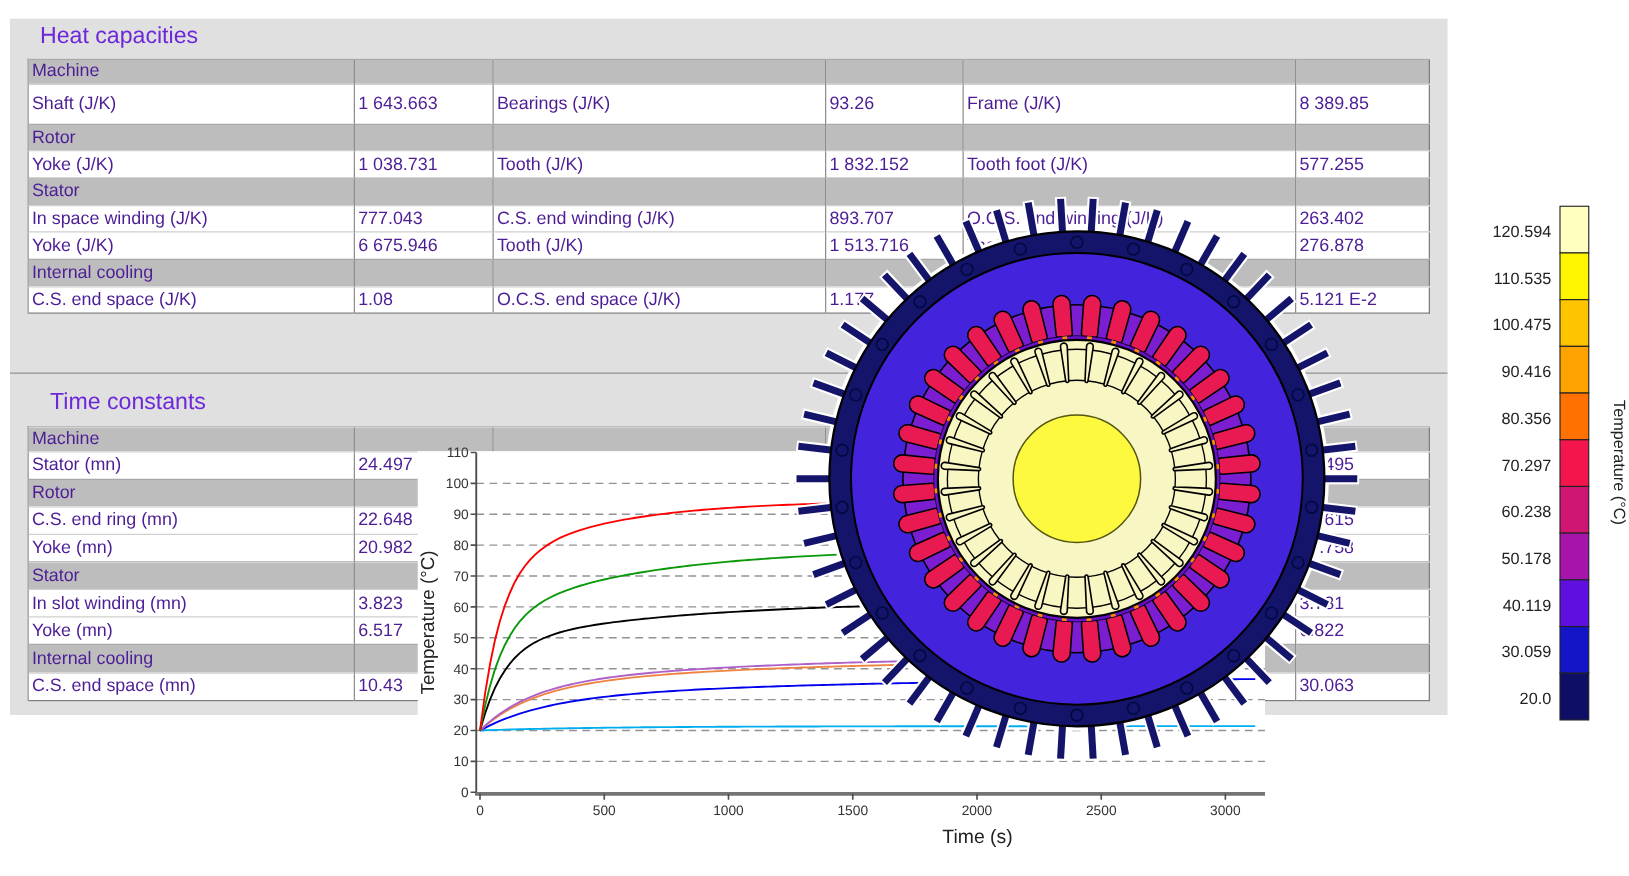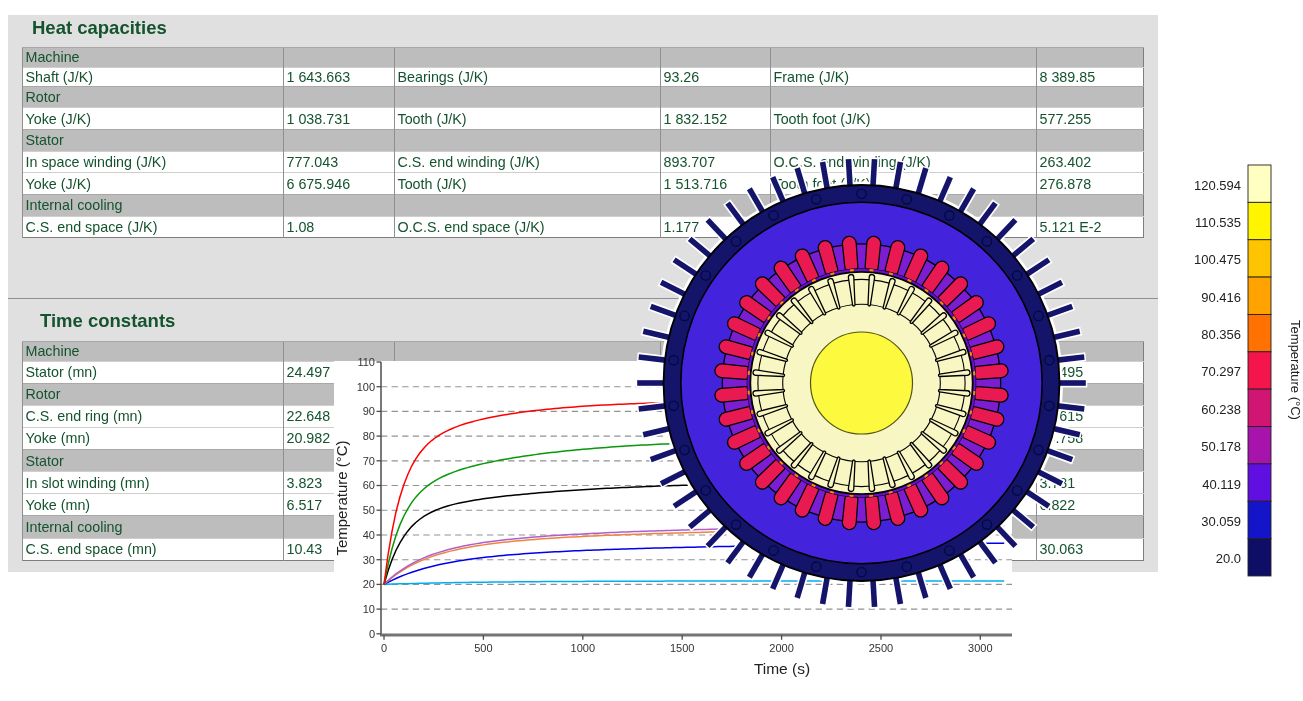--- a/index.html
+++ b/index.html
@@ -1,20 +1,20 @@
 <!DOCTYPE html>
 <html><head>
 <meta charset="utf-8">
 <style>
 * { margin:0; padding:0; box-sizing:border-box; }
 body { width:1303px; height:701px; background:#ffffff; font-family:"Liberation Sans", sans-serif; position:relative; overflow:hidden; }
 .panel { position:absolute; background:#E0E0E0; }
-.h1 { position:absolute; font-size:18.5px; font-weight:bold; color:#14532d; }
+.h1 { position:absolute; font-size:18.5px; font-weight:normal; color:#6d28d9; }
 .t { position:absolute; border-collapse:collapse; table-layout:fixed; background:#ffffff;
-     border:1.5px solid #7d7d7d; font-size:14.3px; color:#14532d; }
+     border:1.5px solid #7d7d7d; font-size:14.3px; color:#4c1d95; }
 .t td { border-left:1px solid #8f8f8f; border-top:1px solid #cfcfcf; padding:0 0 0 2.5px;
         white-space:nowrap; overflow:hidden; vertical-align:middle; }
 .t tr.g td { background:#BDBDBD; border-top:1px solid #a8a8a8; }
 </style>
 </head>
 <body>
 <div class="panel" style="left:8px;top:15px;width:1150px;height:283px"></div>
 <div class="panel" style="left:8px;top:298px;width:1150px;height:274px;border-top:1px solid #8f8f8f"></div>
 <div class="h1" style="left:32px;top:16.5px">Heat capacities</div>
 <div class="h1" style="left:40px;top:309.5px">Time constants</div>
@@ -29,21 +29,21 @@
     </colgroup>
 <tbody>
       <tr class="g" style="height:19.5px">
         <td>Machine</td>
         <td></td>
         <td></td>
         <td></td>
         <td></td>
         <td></td>
       </tr>
-<tr style="height:19px">
+<tr style="height:32px">
         <td>Shaft (J/K)</td>
         <td>1 643.663</td>
         <td>Bearings (J/K)</td>
         <td>93.26</td>
         <td>Frame (J/K)</td>
         <td>8 389.85</td>
       </tr>
 <tr class="g" style="height:21.7px">
         <td>Rotor</td>
         <td></td>

